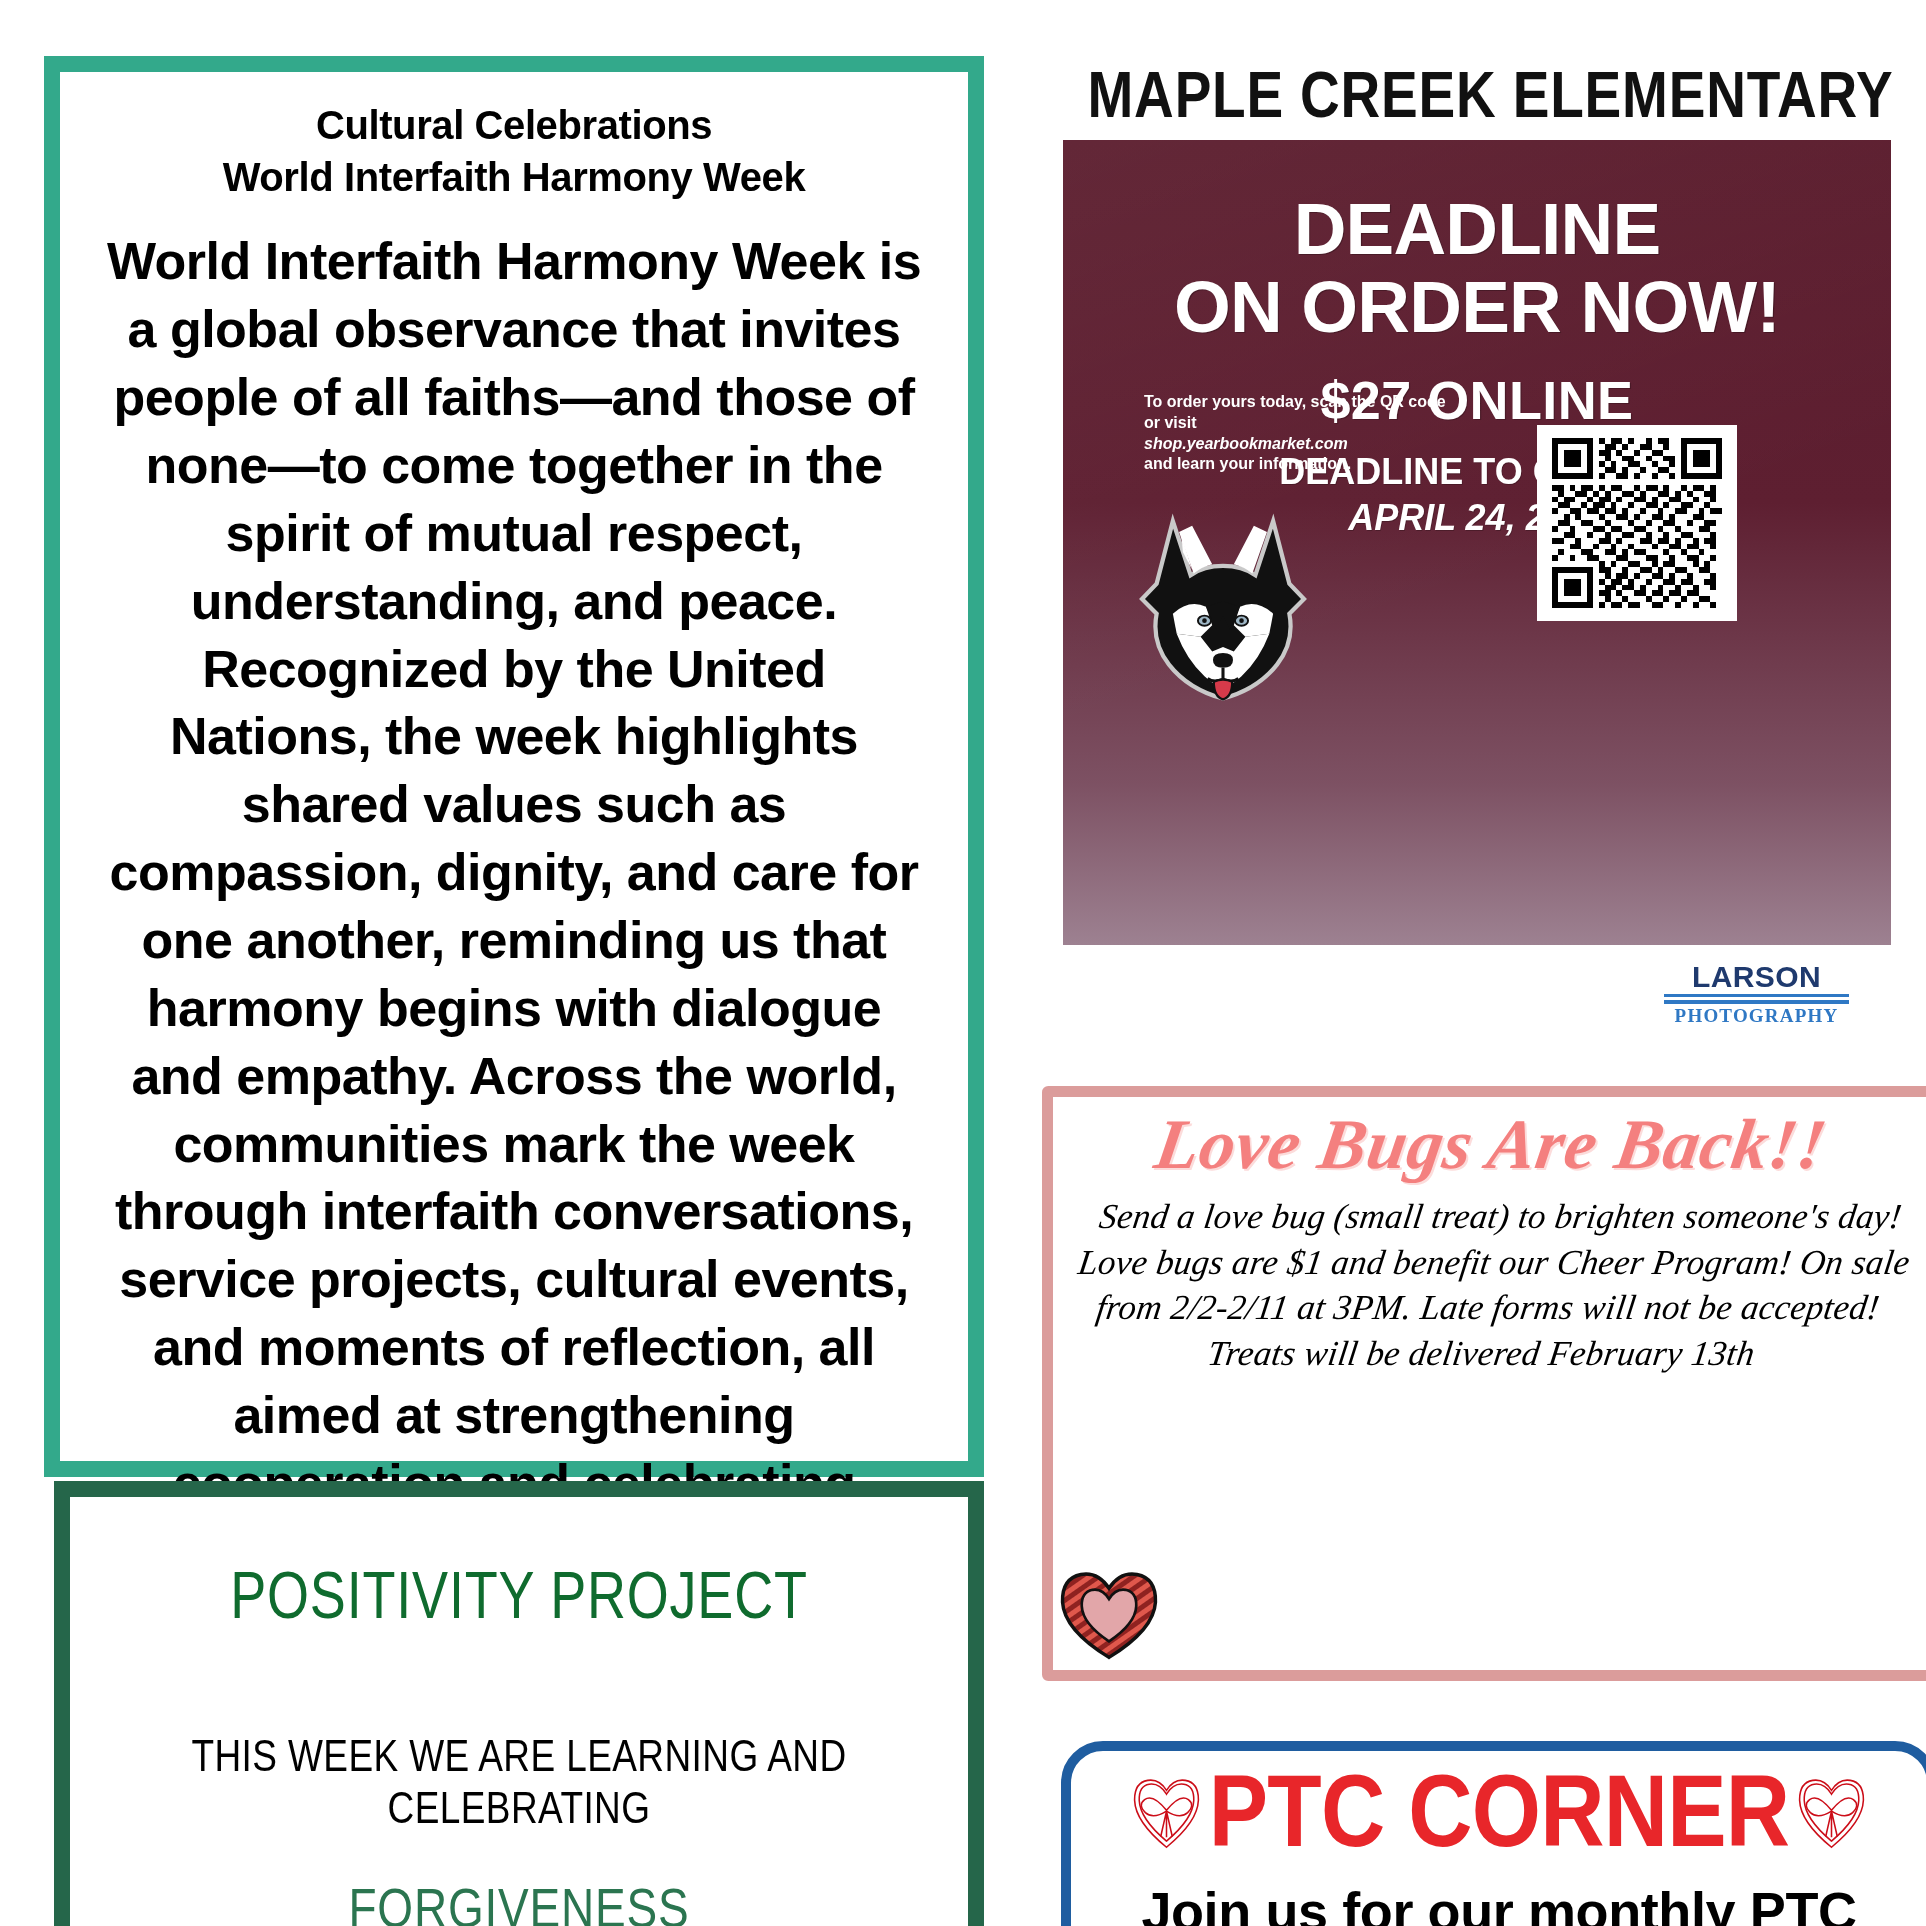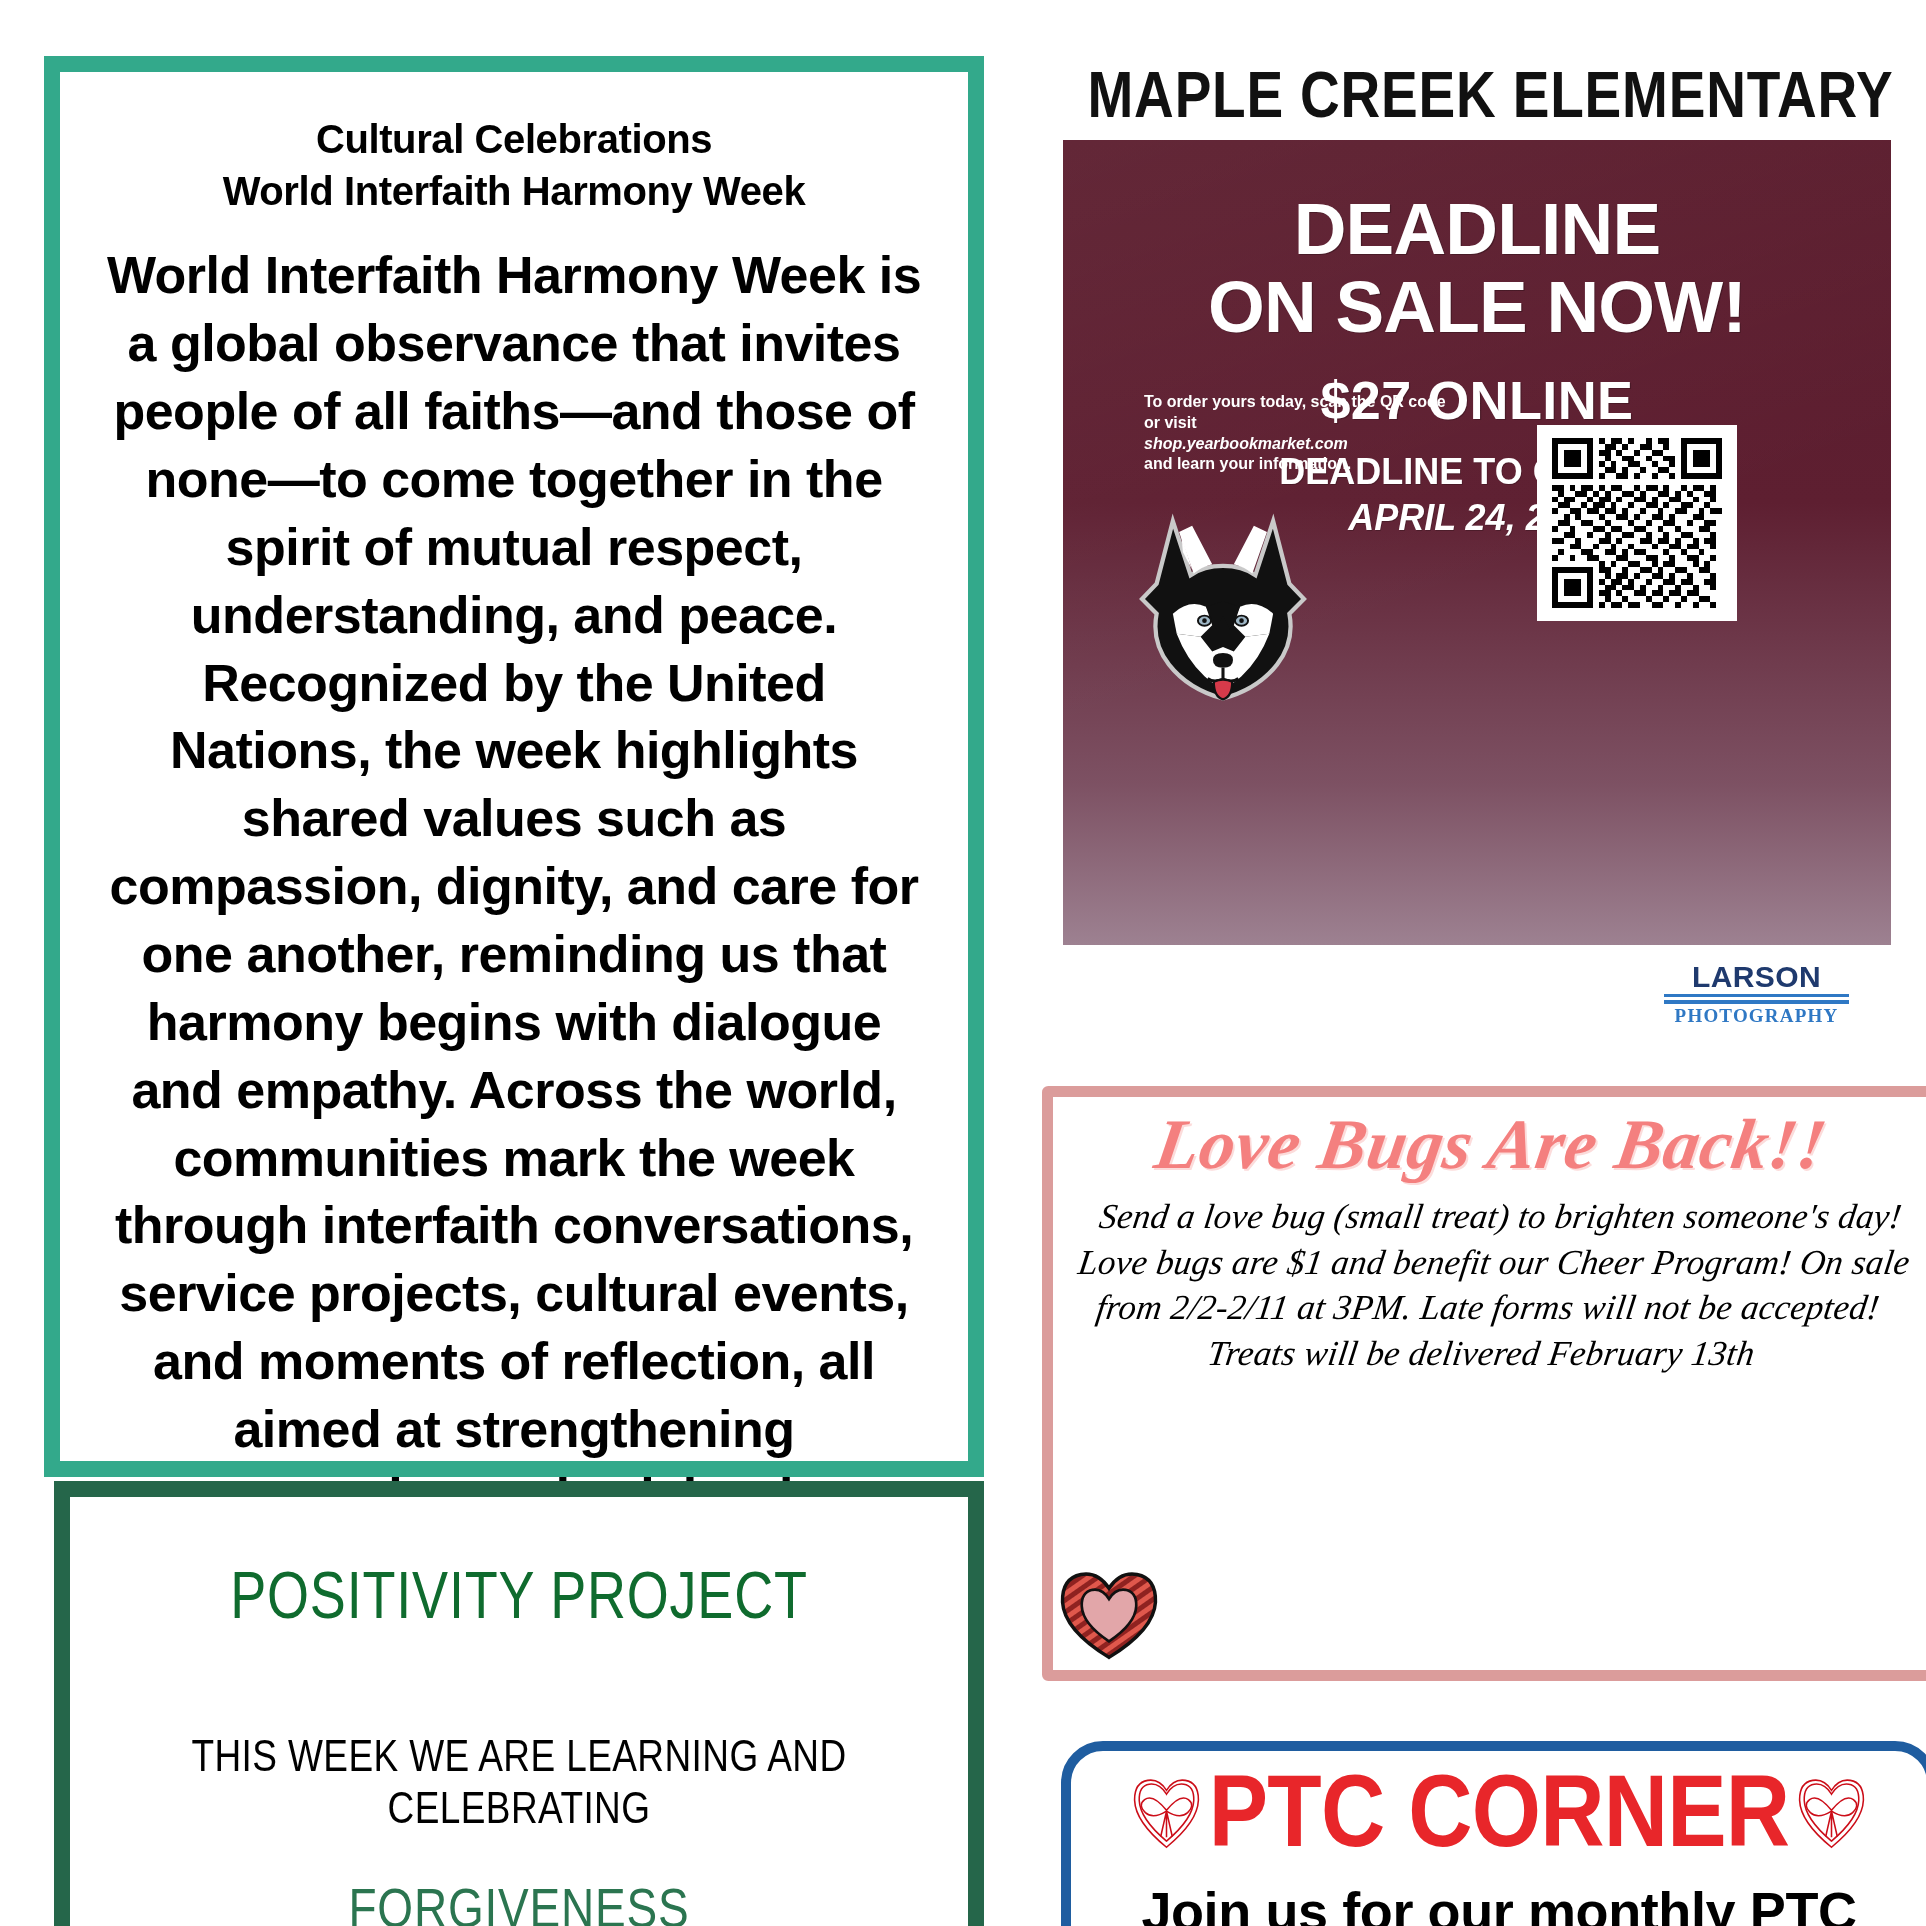--- a/index.html
+++ b/index.html
@@ -30,21 +30,21 @@
     padding: 23px 35px 0 35px;
   }
   .cc-title {
     text-align: center;
     font-family: "Liberation Sans Narrow", "Liberation Sans", sans-serif;
     font-weight: bold;
     font-size: 40px;
     line-height: 1.30;
     color: #000;
     letter-spacing: -0.4px;
-    margin-top: 18px;
+    margin-top: 4px;
   }
   .cc-body {
     text-align: center;
     font-family: "Liberation Sans Narrow", "Liberation Sans", sans-serif;
     font-weight: bold;
     font-size: 52px;
     line-height: 1.305;
     color: #000;
     margin-top: 25.4px;
     letter-spacing: -0.5px;
@@ -383,21 +383,21 @@
     </svg>
   </div>
 </div>
 
 <div class="card" id="card-yearbook">
   <div class="yb-school">MAPLE CREEK ELEMENTARY</div>
 
   <div class="yb-panel">
     <div class="yb-headline">
       <div>DEADLINE</div>
-      <div>ON SALE NOW!</div>
+      <div>ON ORDER NOW!</div>
     </div>
     <div class="yb-price">$27 ONLINE</div>
     <div class="yb-deadline-label">DEADLINE TO ORDER:</div>
     <div class="yb-deadline-date">APRIL 24, 2026</div>
 
     <div class="yb-order-text">
       <div>To order yours today, scan the QR code or visit</div>
       <div class="url">shop.yearbookmarket.com</div>
       <div>and learn your information.</div>
     </div>

